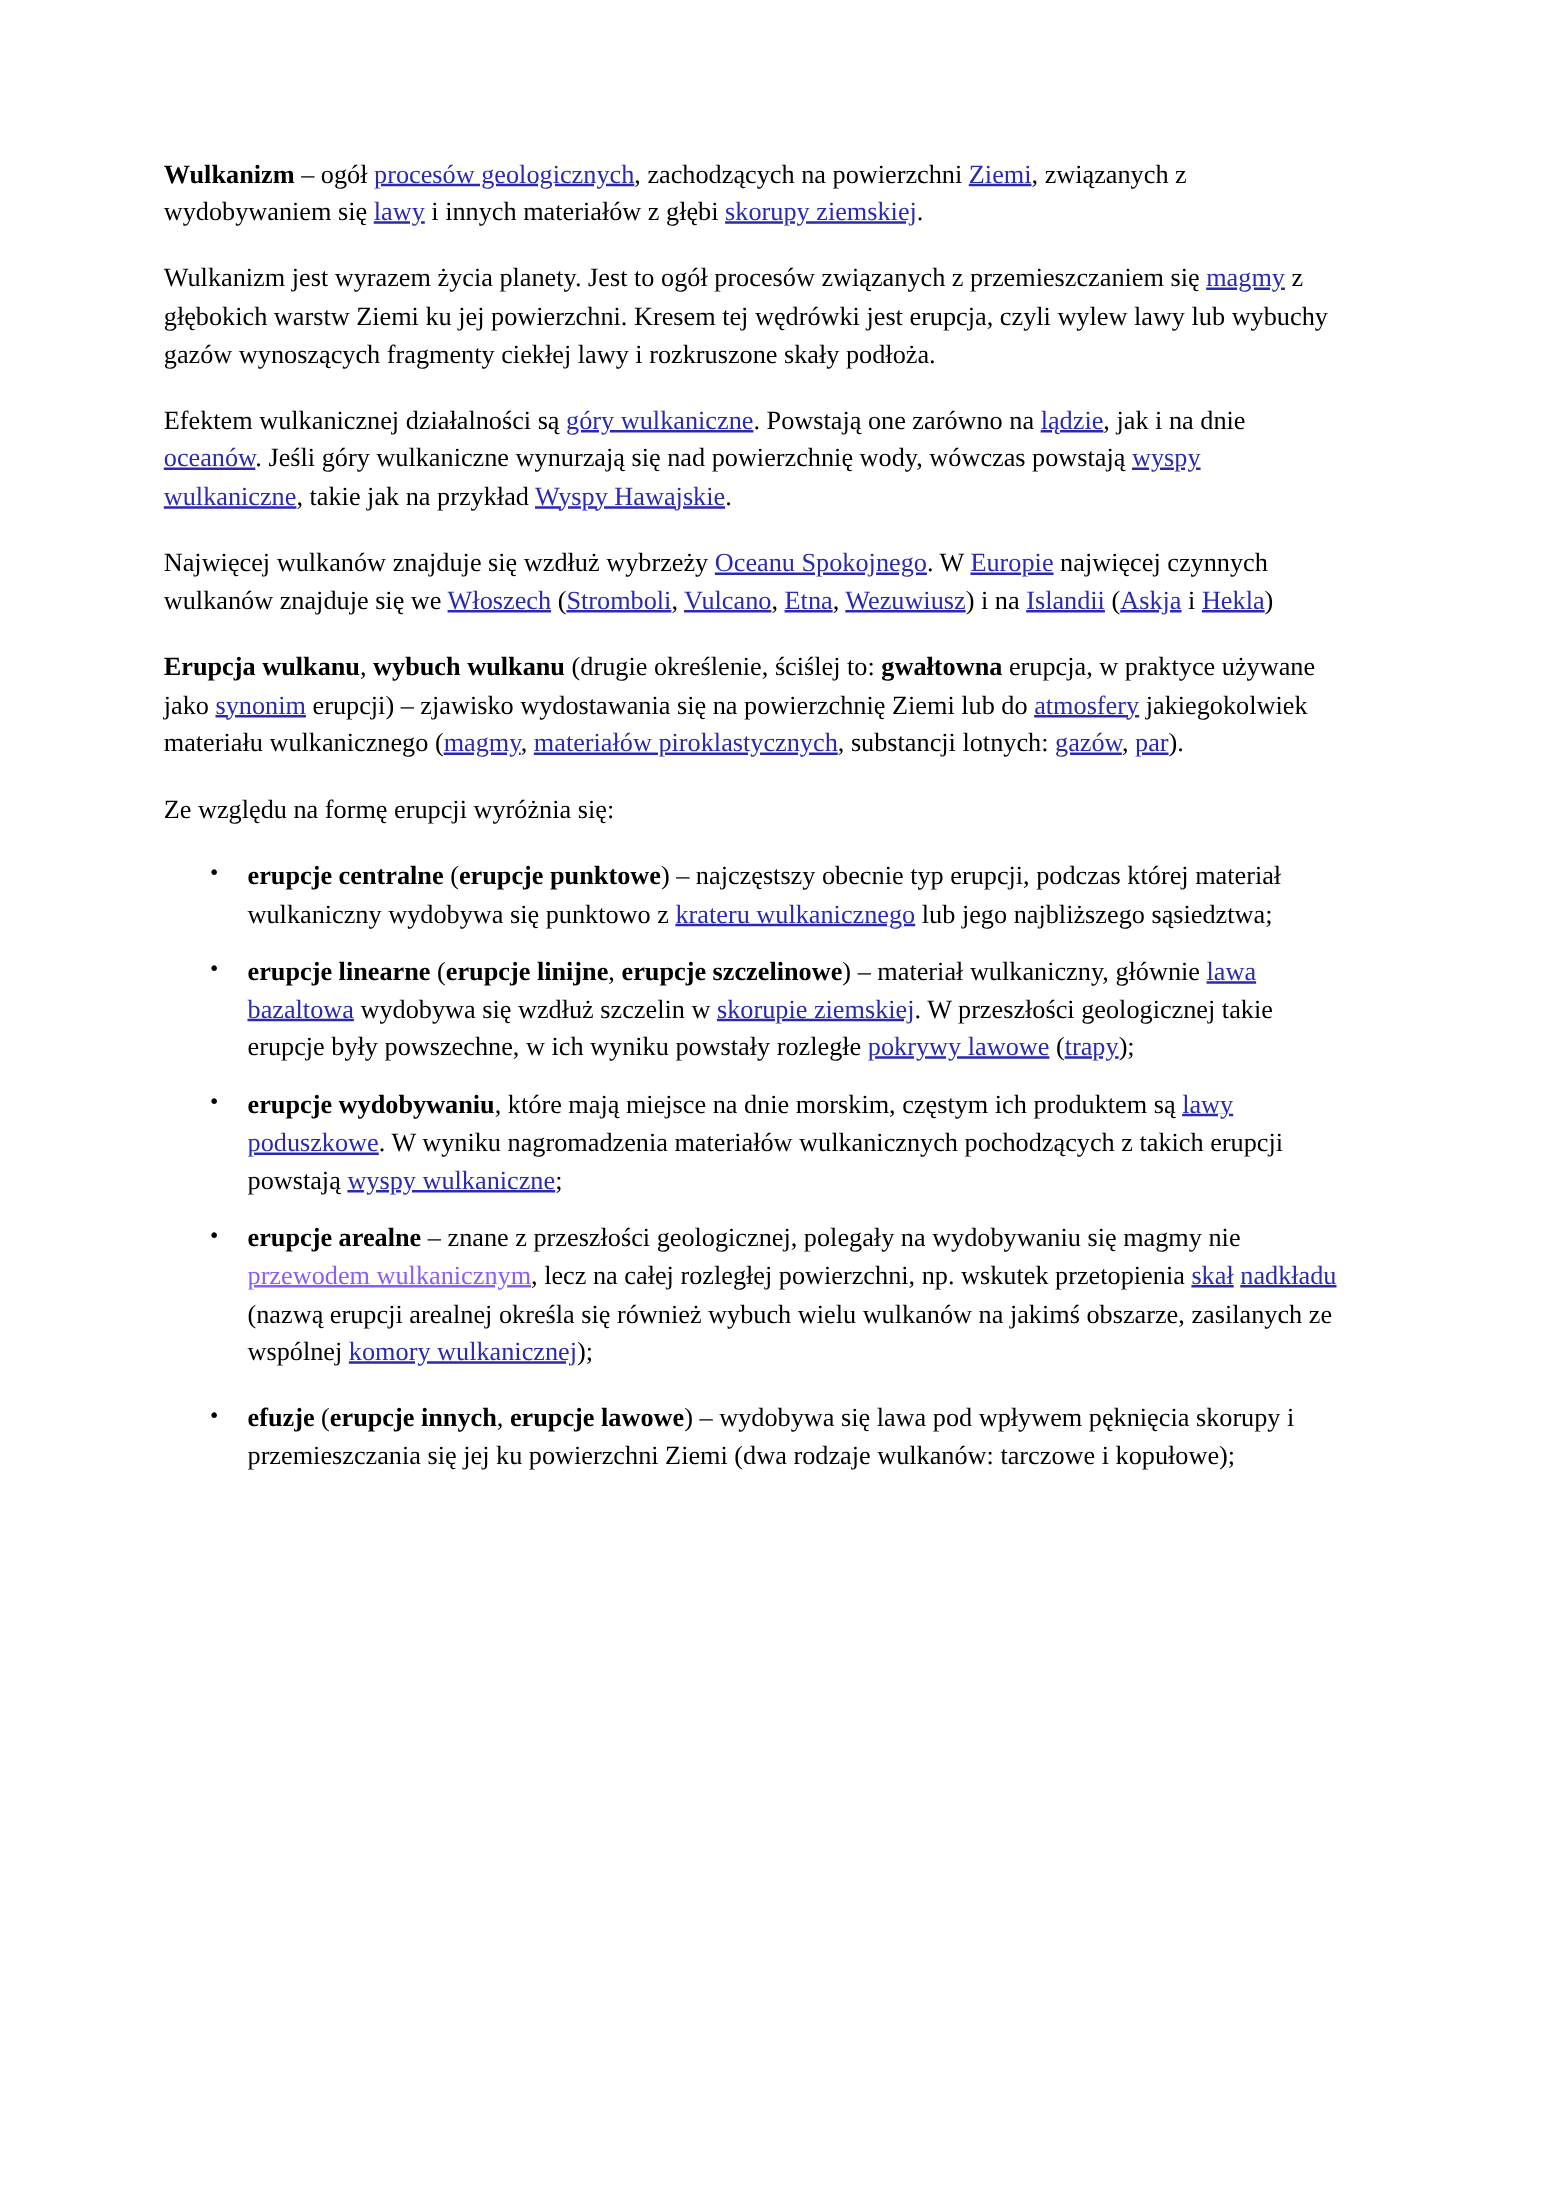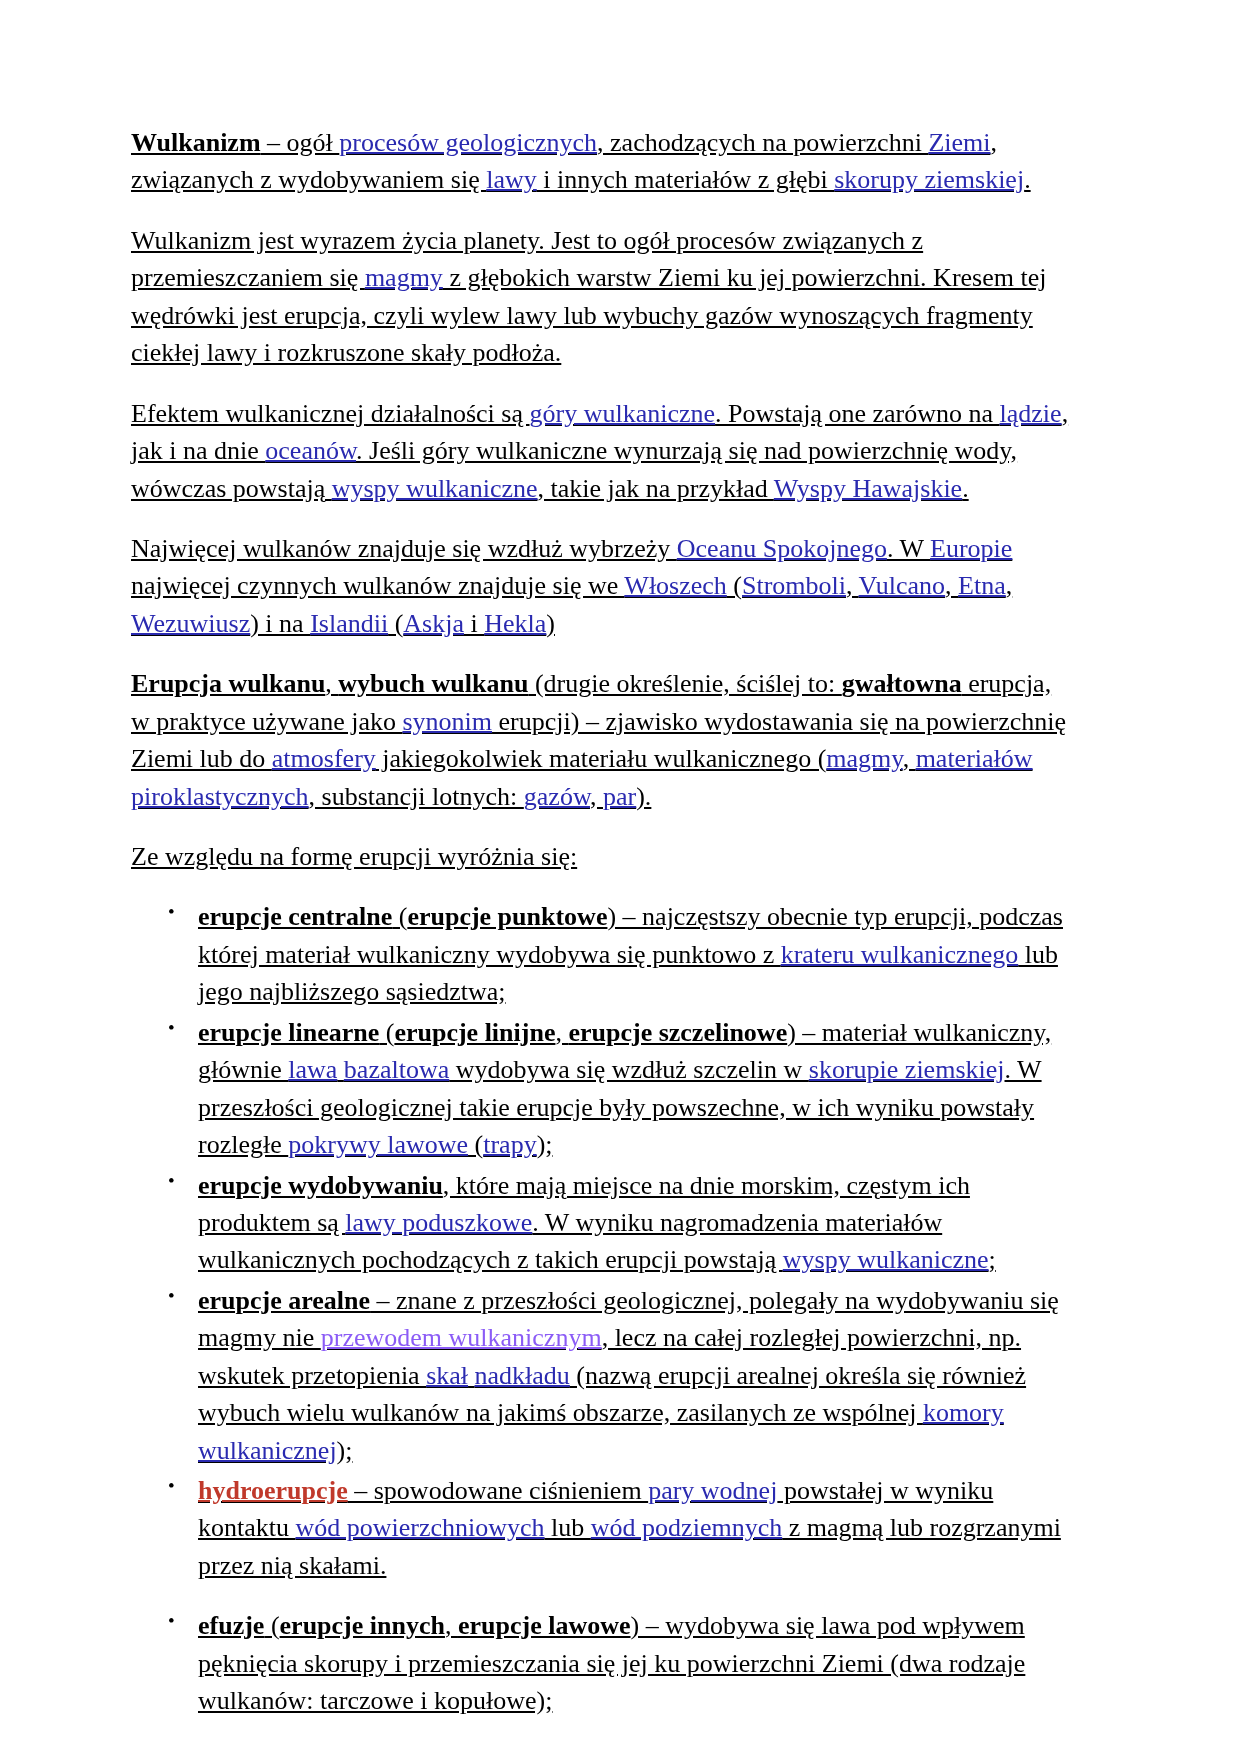--- a/index.html
+++ b/index.html
@@ -16,24 +16,23 @@
     -webkit-font-smoothing: antialiased;
   }
   .page {
     box-sizing: border-box;
     width: 1240px;
     min-height: 1754px;
     padding: 124px 166px 60px 131px;
     background: #ffffff;
   }
   .doc-body {
-    font-size: 26px;
+    font-size: 21px;
     line-height: 1.44;
     text-align: left;
-    text-decoration: underline;
   }
   p.para {
     margin: 0 0 23px 0;
   }
   b, .b {
     font-weight: bold;
   }
   a.lnk {
     color: #2a2ab0;
     text-decoration: underline;
@@ -49,21 +48,21 @@
     font-weight: bold;
     text-decoration: underline;
   }
   ul.bullets {
     margin: 0 0 23px 0;
     padding: 0 0 0 37px;
     list-style: none;
   }
   ul.bullets > li {
     position: relative;
-    margin: 3px 0 2px 0;
+    margin: 16px 0 2px 0;
     padding-left: 30px;
   }
   ul.bullets > li::before {
     content: "\2022";
     position: absolute;
     left: 0;
     top: -1px;
     font-size: 19px;
     line-height: 1.55;
     color: #000;
@@ -94,21 +93,20 @@
 
     <ul class="bullets">
       <li><b>erupcje centralne</b><span class="seg"> (</span><b>erupcje punktowe</b><span class="seg">) – najczęstszy obecnie typ erupcji, podczas której materiał wulkaniczny wydobywa się punktowo z </span><a class="lnk">krateru wulkanicznego</a><span class="seg"> lub jego najbliższego sąsiedztwa;</span></li>
 
       <li><b>erupcje linearne</b><span class="seg"> (</span><b>erupcje linijne</b><span class="seg">, </span><b>erupcje szczelinowe</b><span class="seg">) – materiał wulkaniczny, głównie </span><a class="lnk">lawa</a><span class="seg"> </span><a class="lnk">bazaltowa</a><span class="seg"> wydobywa się wzdłuż szczelin w </span><a class="lnk">skorupie ziemskiej</a><span class="seg">. W przeszłości geologicznej takie erupcje były powszechne, w ich wyniku powstały rozległe </span><a class="lnk">pokrywy lawowe</a><span class="seg"> (</span><a class="lnk">trapy</a><span class="seg">);</span></li>
 
       <li><b>erupcje wydobywaniu</b><span class="seg">, które mają miejsce na dnie morskim, częstym ich produktem są </span><a class="lnk">lawy poduszkowe</a><span class="seg">. W wyniku nagromadzenia materiałów wulkanicznych pochodzących z takich erupcji powstają </span><a class="lnk">wyspy wulkaniczne</a><span class="seg">;</span></li>
 
       <li><b>erupcje arealne</b><span class="seg"> – znane z przeszłości geologicznej, polegały na wydobywaniu się magmy nie </span><a class="lnk red">przewodem wulkanicznym</a><span class="seg">, lecz na całej rozległej powierzchni, np. wskutek przetopienia </span><a class="lnk">skał</a><span class="seg"> </span><a class="lnk">nadkładu</a><span class="seg"> (nazwą erupcji arealnej określa się również wybuch wielu wulkanów na jakimś obszarze, zasilanych ze wspólnej </span><a class="lnk">komory wulkanicznej</a><span class="seg">);</span></li>
 
-      <li><a class="lnk red-bold">hydroerupcje</a><span class="seg"> – spowodowane ciśnieniem </span><a class="lnk">pary wodnej</a><span class="seg"> powstałej w wyniku kontaktu </span><a class="lnk">wód powierzchniowych</a><span class="seg"> lub </span><a class="lnk">wód podziemnych</a><span class="seg"> z magmą lub rozgrzanymi przez nią skałami.</span></li>
     </ul>
 
 
     <ul class="bullets">
       <li><b>efuzje</b><span class="seg"> (</span><b>erupcje innych</b><span class="seg">, </span><b>erupcje lawowe</b><span class="seg">) – wydobywa się lawa pod wpływem pęknięcia skorupy i przemieszczania się jej ku powierzchni Ziemi (dwa rodzaje wulkanów: tarczowe i kopułowe);</span></li>
     </ul>
 
   </div>
 </div>
 

